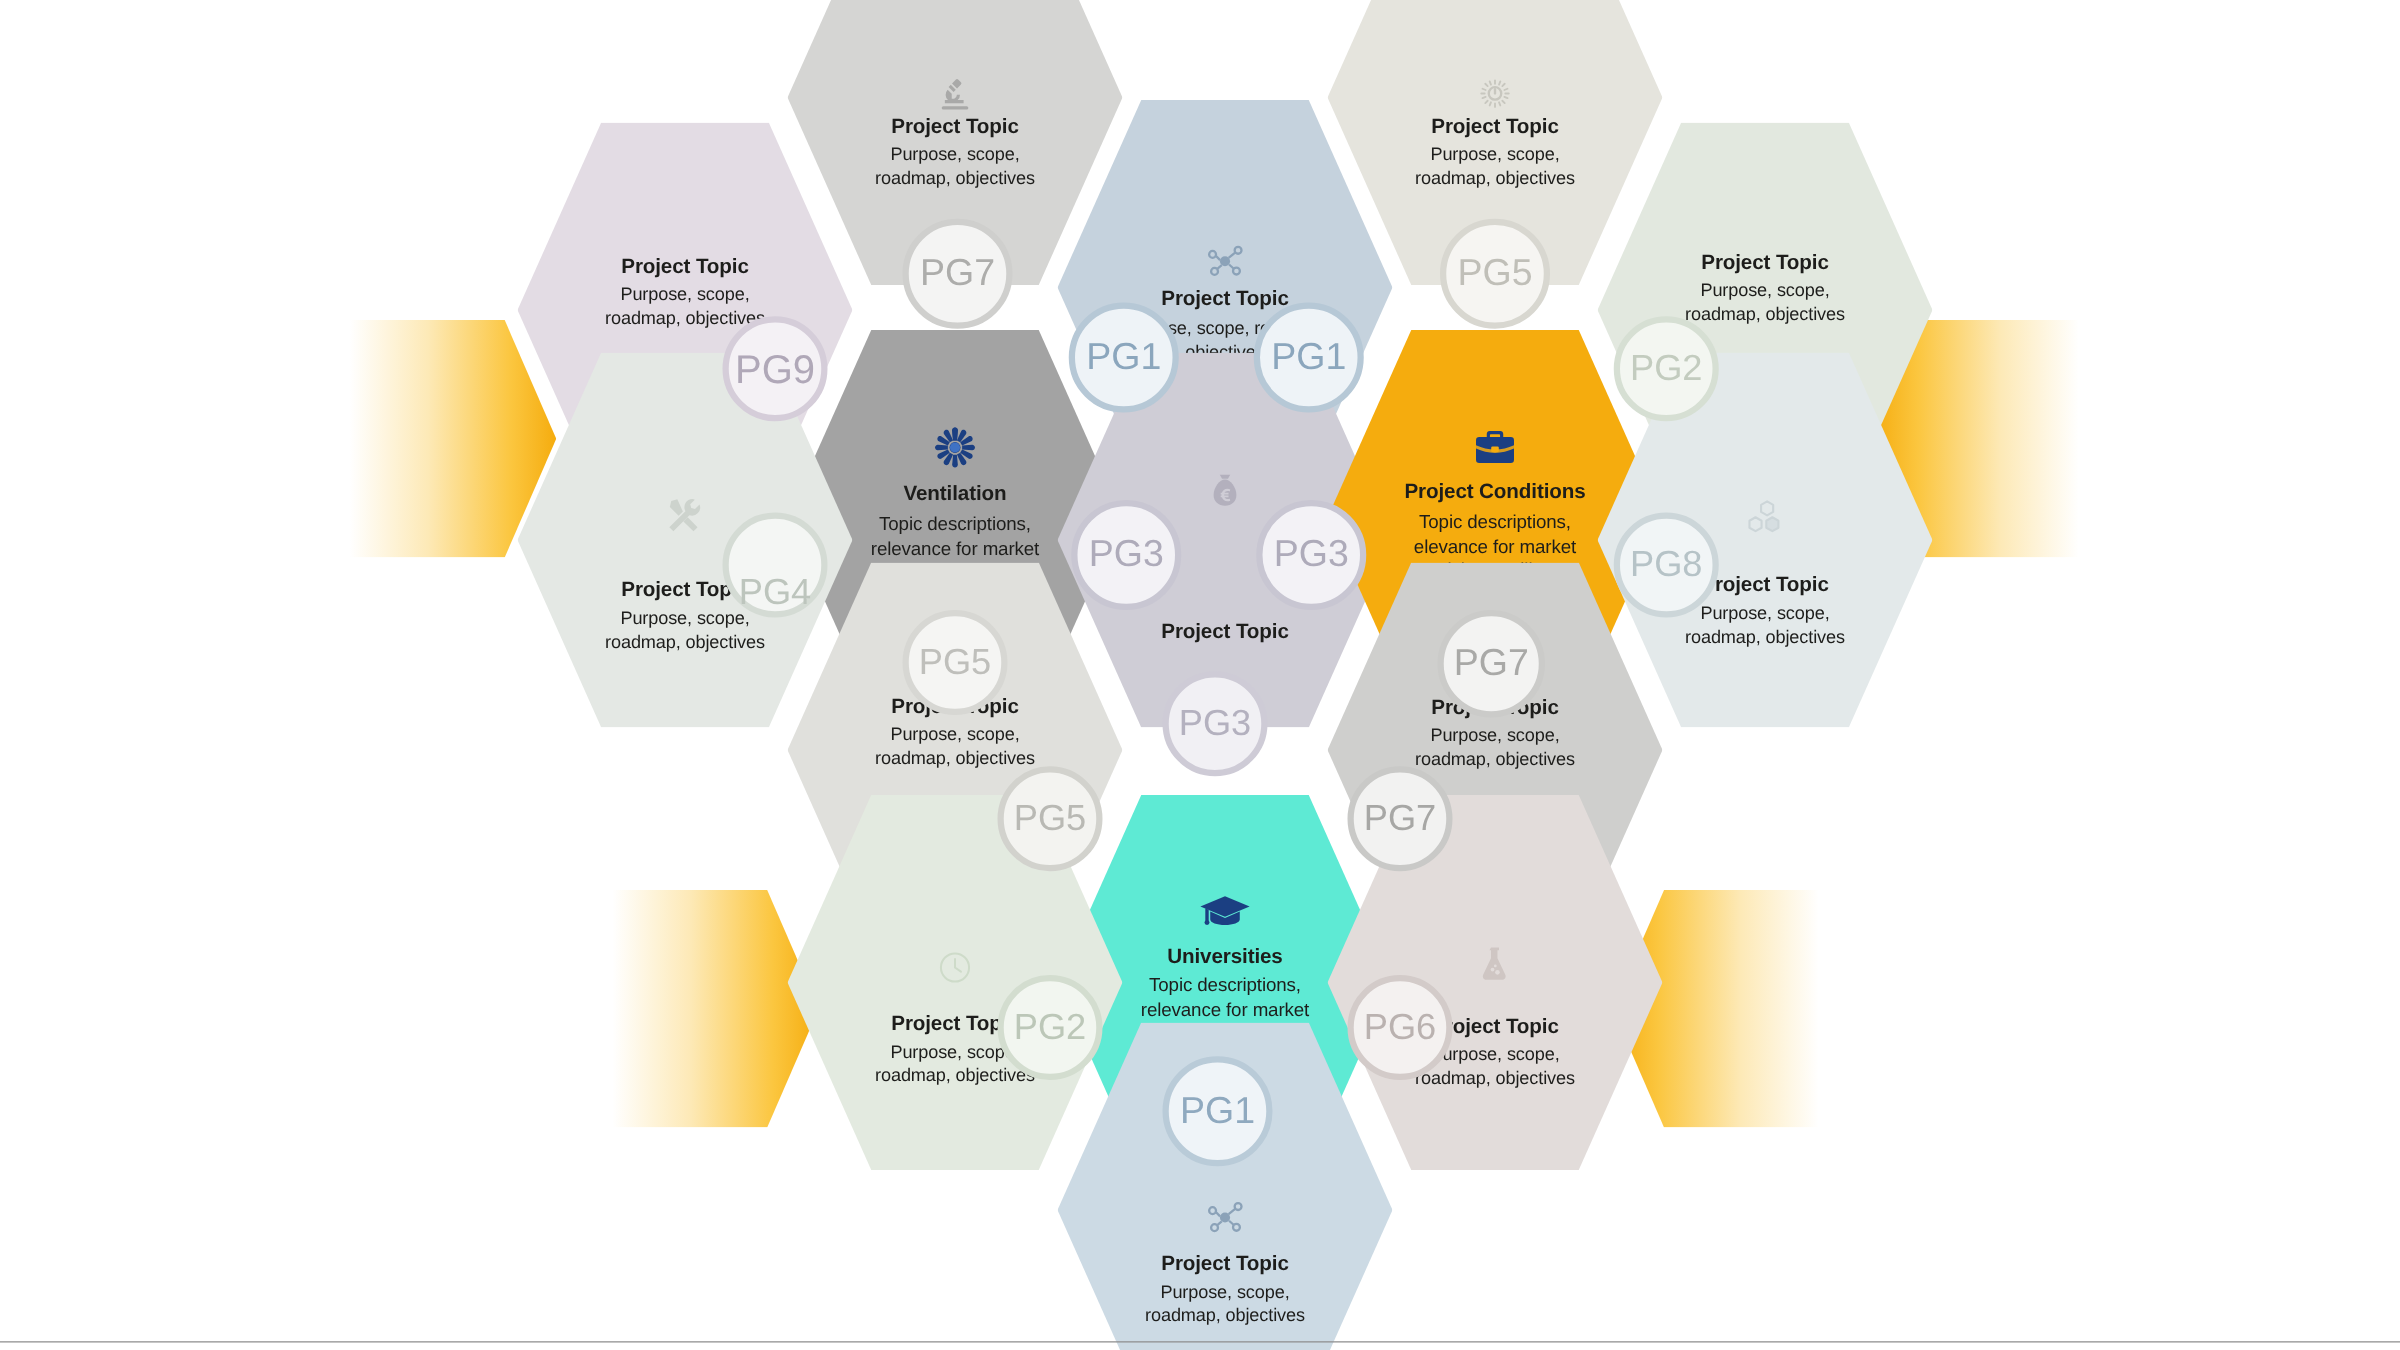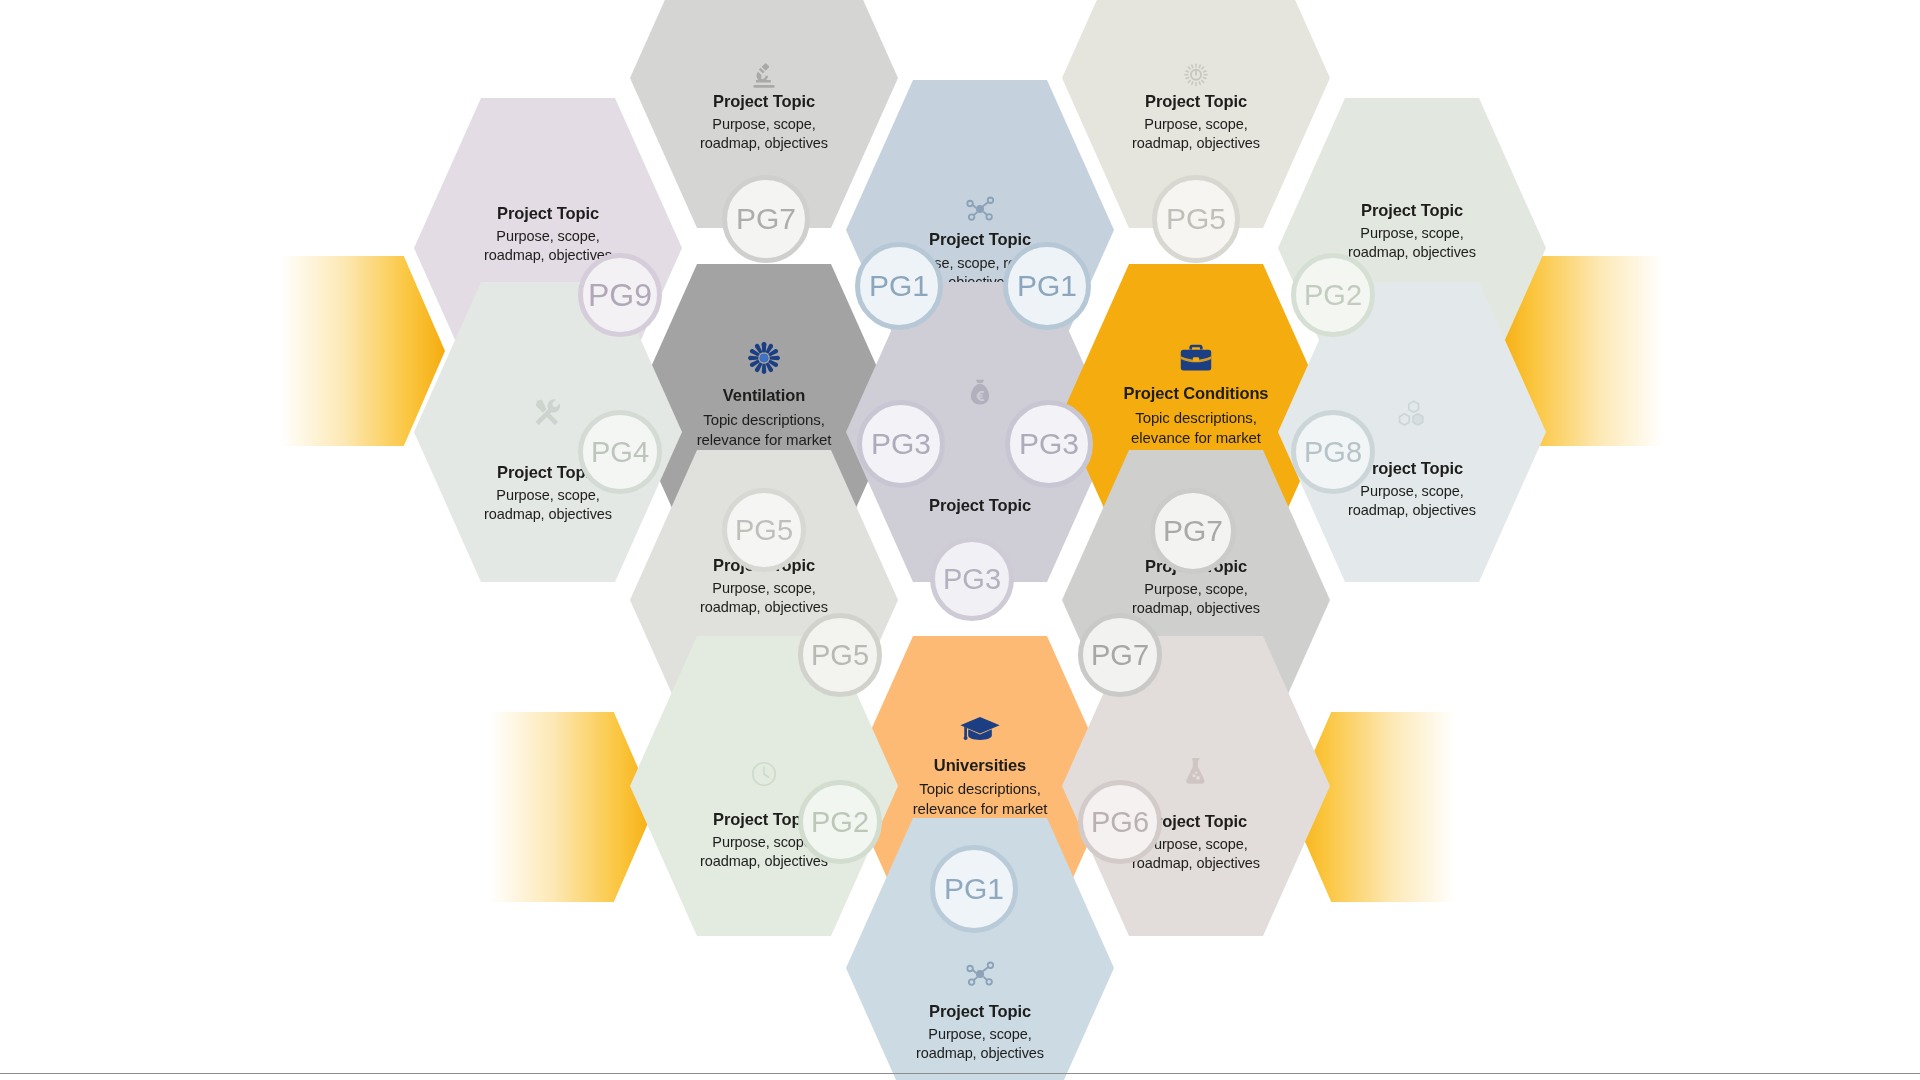--- a/index.html
+++ b/index.html
@@ -242,21 +242,21 @@
     <span class="hicon" style="margin-top:18px;">
       <svg width="30" height="30" viewBox="0 0 24 24" fill="#b3b3b1">
         <path d="M12.6 2.1 10.1 4.6l3.2 3.2 2.5-2.5a1 1 0 0 0 0-1.4l-1.8-1.8a1 1 0 0 0-1.4 0z"></path>
         <path d="M9.3 5.4 7.9 6.8l3.2 3.2 1.4-1.4z"></path>
         <path d="M9.9 11.2 7.3 8.6a4.6 4.6 0 0 0 .2 6.6h-2v2h12v-2h-3.8a4.6 4.6 0 0 0 1.5-3.4h-2a2.7 2.7 0 0 1-3.3 2.6z"></path>
         <rect x="3.5" y="19.2" width="17" height="2.1" rx="1"></rect>
       </svg>
     </span>
   </div>
 
-  <div class="hex featured" style="left:846px;top:636px;width:268px;height:300px;background:#fdba74;">
+  <div class="hex featured" style="left:846px;top:636px;width:268px;height:300px;background:#5eead4;">
     <span class="hicon" style="margin-bottom:7px;">
       <svg width="42" height="32" viewBox="0 0 34 26" fill="#1b3f82">
         <path d="M17 2.4 33 9.1 17 15.8 1 9.1z"></path>
         <path d="M7.4 12.4v5.1c0 2 4.3 3.6 9.6 3.6s9.6-1.6 9.6-3.6v-5.1L17 16.6z"></path>
         <path d="M4.2 10.3v7.4c0 .6.5 1.1 1.1 1.1s1.1-.5 1.1-1.1v-6.5z"></path>
         <circle cx="5.3" cy="19.5" r="1.6"></circle>
       </svg>
     </span>
     <div class="htitle">Universities</div>
     <div class="hdesc" style="max-width:186px;">
@@ -327,21 +327,21 @@
               border:5px solid #d8d7d0;color:#c0bfb8;font-size:30px;">
     <span>PG5</span>
   </div>
 
   <div class="pg" style="left:1291px;top:253px;width:84px;height:84px;background:#f3f6f1;
               border:5px solid #d6dfd3;color:#c3ccbf;font-size:29px;">
     <span>PG2</span>
   </div>
 
   <div class="pg" style="left:578px;top:410px;width:84px;height:84px;background:#f4f6f4;
-              border:5px solid #d4dbd4;color:#bdc5bd;font-size:29px;">
+              border:5px solid #d4dbd4;color:#bdc5bd;font-size:29px;align-items:flex-end;">
     <span>PG4</span>
   </div>
 
   <div class="pg" style="left:857px;top:400px;width:88px;height:88px;background:#f3f2f6;
               border:5px solid #c8c6d2;color:#aeabba;font-size:30px;">
     <span>PG3</span>
   </div>
 
   <div class="pg" style="left:1005px;top:400px;width:88px;height:88px;background:#f3f2f6;
               border:5px solid #c8c6d2;color:#aeabba;font-size:30px;">

